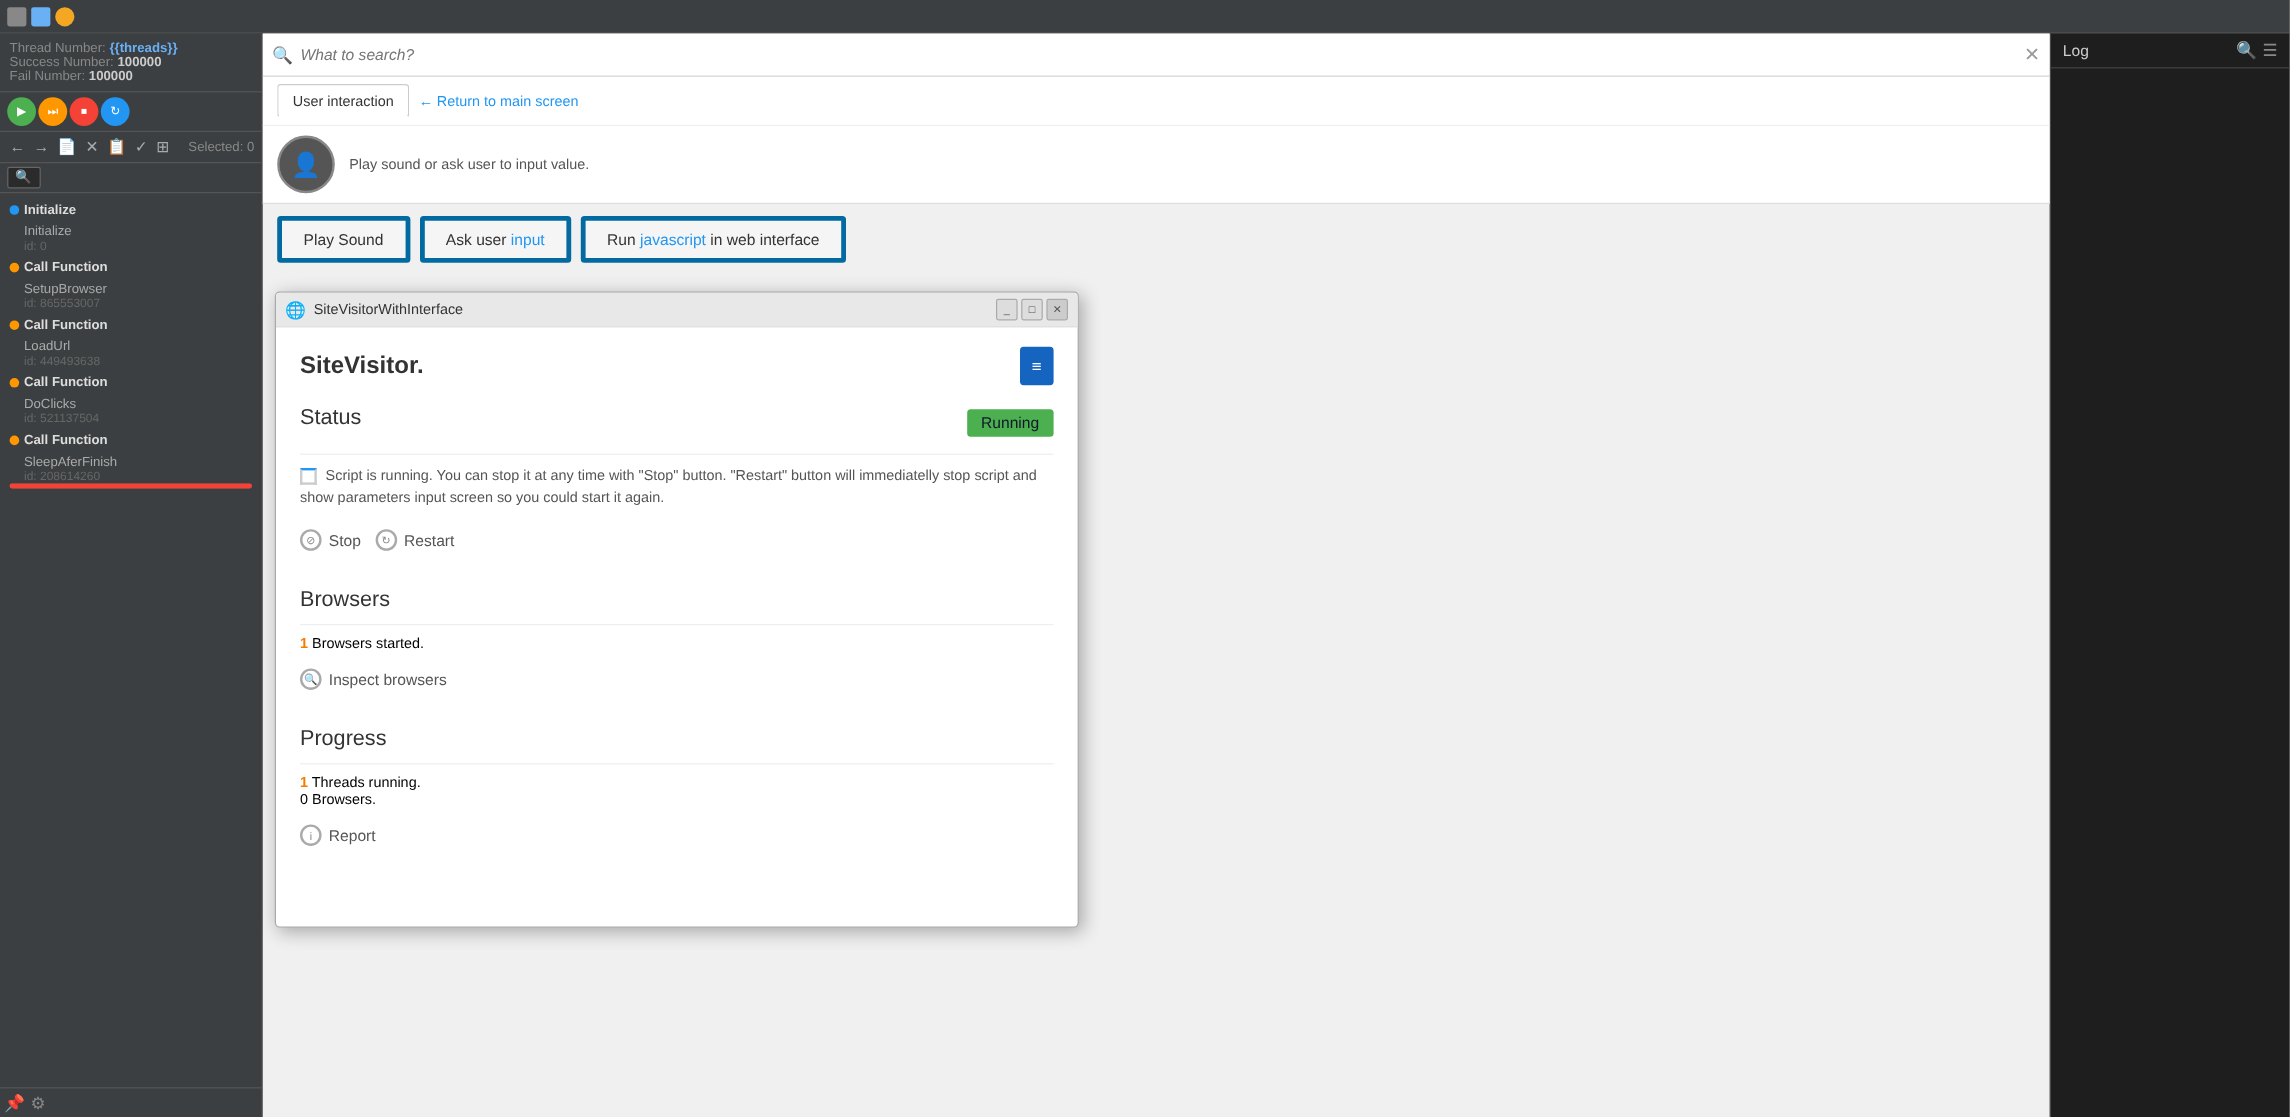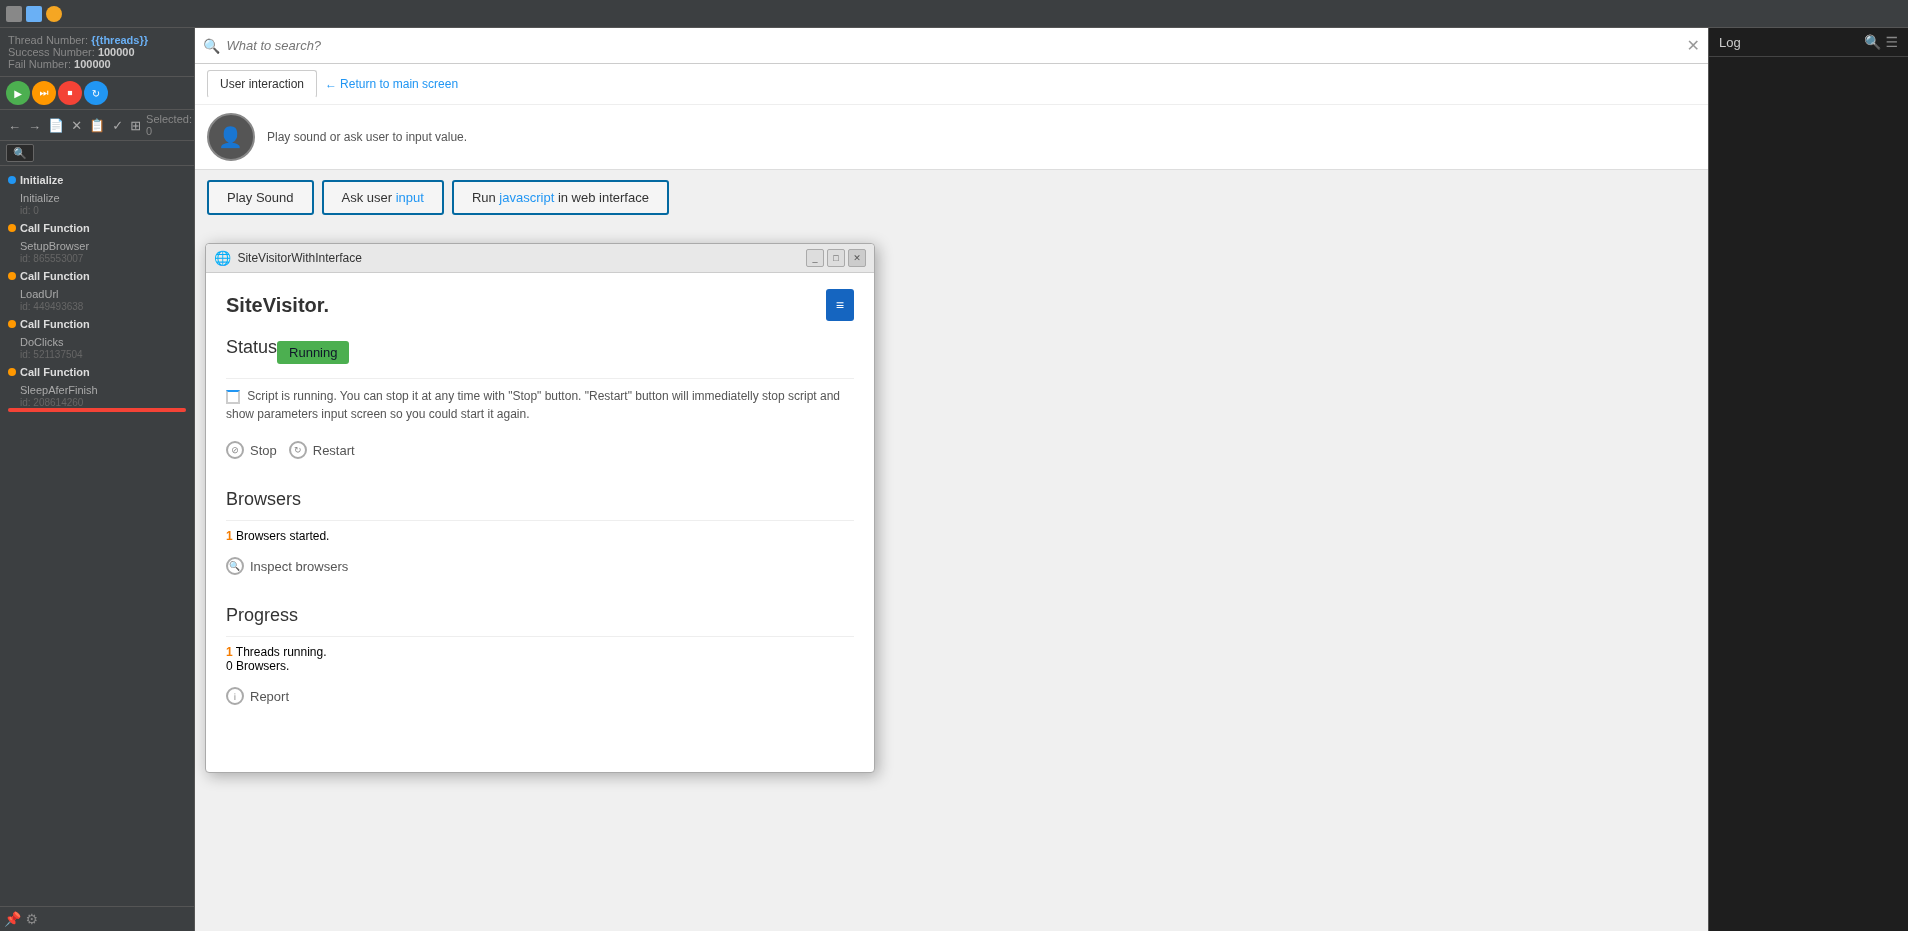--- a/index.html
+++ b/index.html
@@ -11,21 +11,21 @@
       background: #3c3f41; border-bottom: 1px solid #555;
       padding: 0 6px; gap: 4px;
     }
     .top-bar-icon { width: 16px; height: 16px; background: #888; border-radius: 2px; }
 
     
     .main-layout { display: flex; height: calc(931px - 28px); }
 
     
     .left-panel {
-      width: 195px; background: #3c3f41; border-right: 1px solid #555;
+      width: 219px; background: #3c3f41; border-right: 1px solid #555;
       display: flex; flex-direction: column;
     }
     .thread-info { padding: 6px 8px; border-bottom: 1px solid #555; font-size: 11px; color: #ccc; }
     .thread-info .label { color: #888; }
     .thread-info .value { color: #6ab0f5; font-weight: bold; }
 
     .toolbar-row {
       display: flex; align-items: center; padding: 4px 6px; gap: 2px;
       border-bottom: 1px solid #555;
     }
@@ -122,21 +122,21 @@
       border: 2px solid #888; display: flex; align-items: center; justify-content: center;
       color: #ccc; font-size: 20px;
     }
     .ui-desc { font-size: 12px; color: #555; }
 
     
     .action-buttons {
       display: flex; gap: 8px; padding: 10px 12px;
     }
     .action-btn {
-      padding: 8px 18px; border: 2px solid #0369a1; background: #f5f5f5;
+      padding: 8px 18px; border: 4px solid #0369a1; background: #f5f5f5;
       border-radius: 3px; cursor: pointer; font-size: 13px; color: #333;
     }
     .action-btn .highlight { color: #2196f3; }
 
     
     .sv-window {
       position: absolute;
       top: 215px; left: 10px;
       width: 670px; height: 530px;
       background: #fff;
@@ -351,21 +351,21 @@
         </div>
       </div>
 
       <div class="sv-body">
         <div class="sv-header">
           <div class="sv-logo">SiteVisitor.</div>
           <button class="sv-menu-btn">≡</button>
         </div>
 
         <div class="sv-section">
-          <div style="display:flex; align-items:center; margin-bottom:10px;">
+          <div style="display:flex; align-items:center; justify-content:space-between; margin-bottom:10px;">
             <h2>Status</h2>
             <span class="sv-running-badge">Running</span>
           </div>
           <hr class="sv-divider">
           <p class="sv-status-text">
             <span class="sv-spinner" style="display:inline-block; width:14px; height:14px; border:2px solid #ccc; border-top:2px solid #2196f3; border-radius:50; vertical-align:middle; margin-right:4px;"></span>
             <span>Script is running. You can stop it at any time with "Stop" button. "Restart" button will immediatelly stop script and show parameters input screen so you could start it again.</span>
           </p>
           <div class="sv-buttons">
             <button class="sv-btn">

